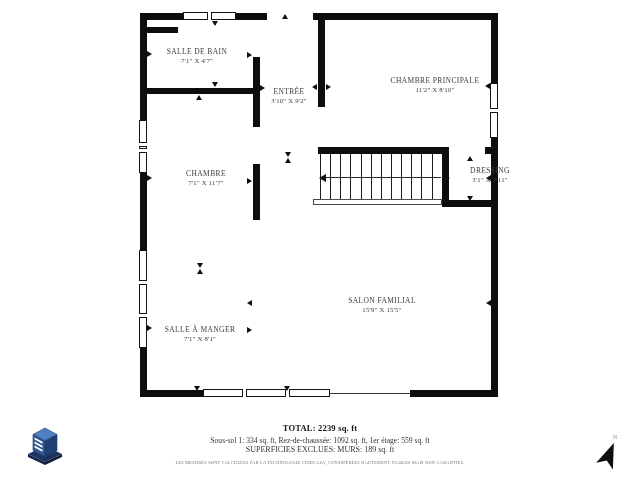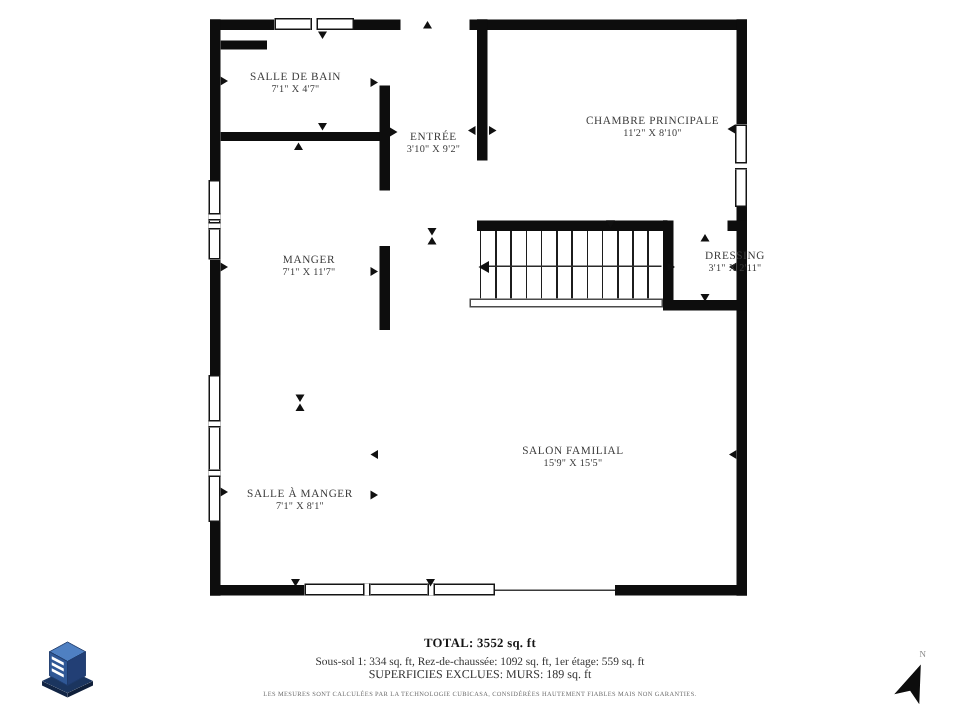--- a/index.html
+++ b/index.html
@@ -125,38 +125,38 @@
   </div>
   <div class="room" style="left:289px;top:95px;">
     <div class="nm">ENTRÉE</div>
     <div class="dm">3'10" X 9'2"</div>
   </div>
   <div class="room" style="left:387px;top:84px;margin-left:48px;">
     <div class="nm">CHAMBRE PRINCIPALE</div>
     <div class="dm">11'2" X 8'10"</div>
   </div>
   <div class="room" style="left:206px;top:177px;">
-    <div class="nm">MANGER</div>
+    <div class="nm">CHAMBRE</div>
     <div class="dm">7'1" X 11'7"</div>
   </div>
   <div class="room" style="left:470px;top:174px;padding-left:40px;">
     <div class="nm">DRESSING</div>
     <div class="dm">3'1" X 2'11"</div>
   </div>
   <div class="room" style="left:382px;top:304px;">
     <div class="nm">SALON FAMILIAL</div>
     <div class="dm">15'9" X 15'5"</div>
   </div>
   <div class="room" style="left:200px;top:333px;">
     <div class="nm">SALLE À MANGER</div>
     <div class="dm">7'1" X 8'1"</div>
   </div>
 
   <div class="footer">
-    <div class="total">TOTAL: 3552 sq. ft</div>
+    <div class="total">TOTAL: 2239 sq. ft</div>
     <div class="floors">Sous-sol 1: 334 sq. ft, Rez-de-chaussée: 1092 sq. ft, 1er étage: 559 sq. ft</div>
     <div class="excl">SUPERFICIES EXCLUES: MURS: 189 sq. ft</div>
     <div class="disc">LES MESURES SONT CALCULÉES PAR LA TECHNOLOGIE CUBICASA, CONSIDÉRÉES HAUTEMENT FIABLES MAIS NON GARANTIES.</div>
   </div>
 
   <div class="logo">
     <svg width="40" height="42" viewBox="0 0 40 42">
       <polygon points="3,28 20,36 37,28 20,20" fill="#1b355f"></polygon>
       <polygon points="3,28 3,31 20,39 20,36" fill="#122545"></polygon>
       <polygon points="37,28 37,31 20,39 20,36" fill="#0f1f3a"></polygon>

